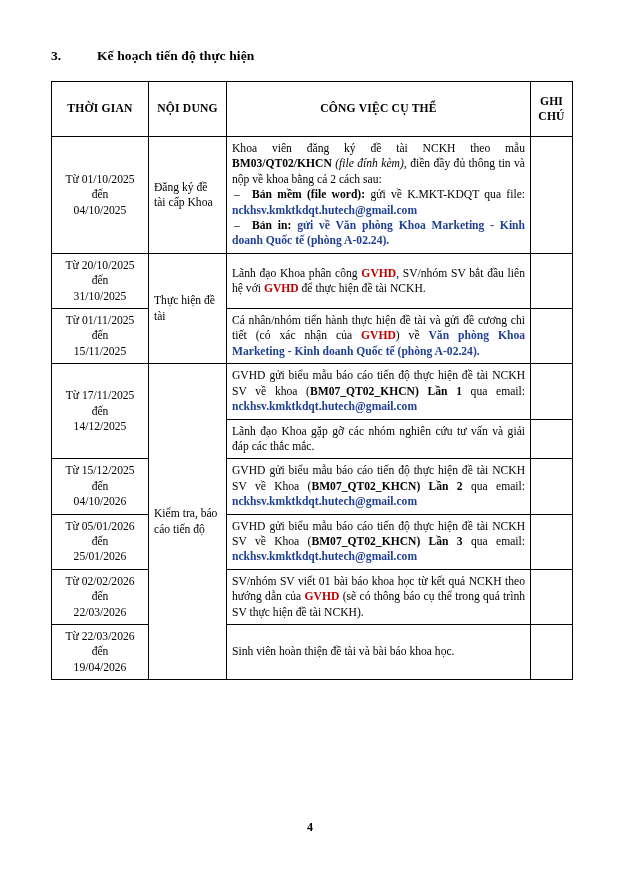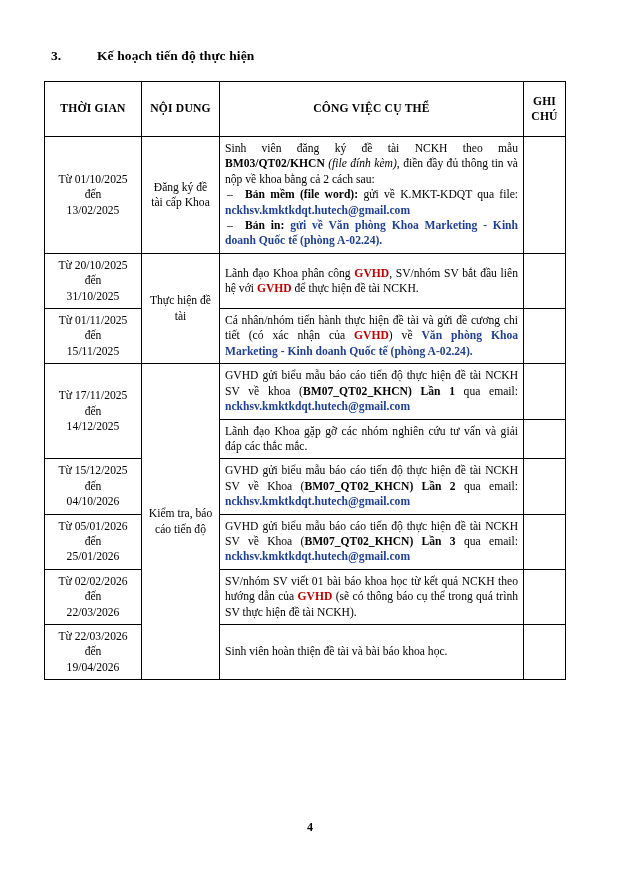--- a/index.html
+++ b/index.html
@@ -29,21 +29,21 @@
     font-size: 13.5px;
     font-weight: bold;
     letter-spacing: 0.1px;
   }
   .heading .num {
     display: inline-block;
     width: 46px;
   }
   table.schedule {
     position: absolute;
-    left: 44px;
+    left: 51px;
     top: 81px;
     width: 521px;
     border-collapse: collapse;
     table-layout: fixed;
   }
   table.schedule td, table.schedule th {
     border: 1px solid #000000;
     padding: 4px 5px;
     vertical-align: middle;
     font-size: 11.6px;
@@ -58,21 +58,20 @@
     padding: 2px 2px;
   }
   td.time {
     text-align: center;
     font-weight: normal;
     font-size: 11.8px;
     line-height: 1.45;
     padding: 6px 2px;
   }
   td.noidung {
-    text-align: center;
     font-size: 11.8px;
     line-height: 1.45;
     padding: 6px 4px;
   }
   td.work {
     text-align: justify;
     text-justify: inter-word;
     font-size: 11.9px;
     line-height: 1.37;
     padding: 5px 7px 5px 7px;
@@ -127,25 +126,25 @@
         <th class="col-head">CÔNG VIỆC CỤ THỂ</th>
         <th class="col-head">GHI CHÚ</th>
       </tr>
     </thead>
     <tbody>
 
       <tr>
         <td class="time" rowspan="1">
           <span>Từ 01/10/2025</span><br>
           <span>đến</span><br>
-          <span>13/02/2025</span>
+          <span>04/10/2025</span>
         </td>
         <td class="noidung">Đăng ký đề tài cấp Khoa</td>
         <td class="work">
-          <span>Sinh viên đăng ký đề tài NCKH theo mẫu </span><span class="b">BM03/QT02/KHCN</span><span class="i"> (file đính kèm)</span><span>, điền đầy đủ thông tin và nộp về khoa bằng cả 2 cách sau:</span>
+          <span>Khoa viên đăng ký đề tài NCKH theo mẫu </span><span class="b">BM03/QT02/KHCN</span><span class="i"> (file đính kèm)</span><span>, điền đầy đủ thông tin và nộp về khoa bằng cả 2 cách sau:</span>
           <span class="dash-item"><span class="dash">–</span><span class="b">Bản mềm (file word):</span><span> gửi về K.MKT-KDQT qua file: </span><span class="blue">nckhsv.kmktkdqt.hutech@gmail.com</span></span>
           <span class="dash-item"><span class="dash">–</span><span class="b">Bản in:</span><span class="blue"> gửi về Văn phòng Khoa Marketing - Kinh doanh Quốc tế (phòng A-02.24).</span></span>
         </td>
         <td class="note"></td>
       </tr>
 
       <tr>
         <td class="time">
           <span>Từ 20/10/2025</span><br>
           <span>đến</span><br>

